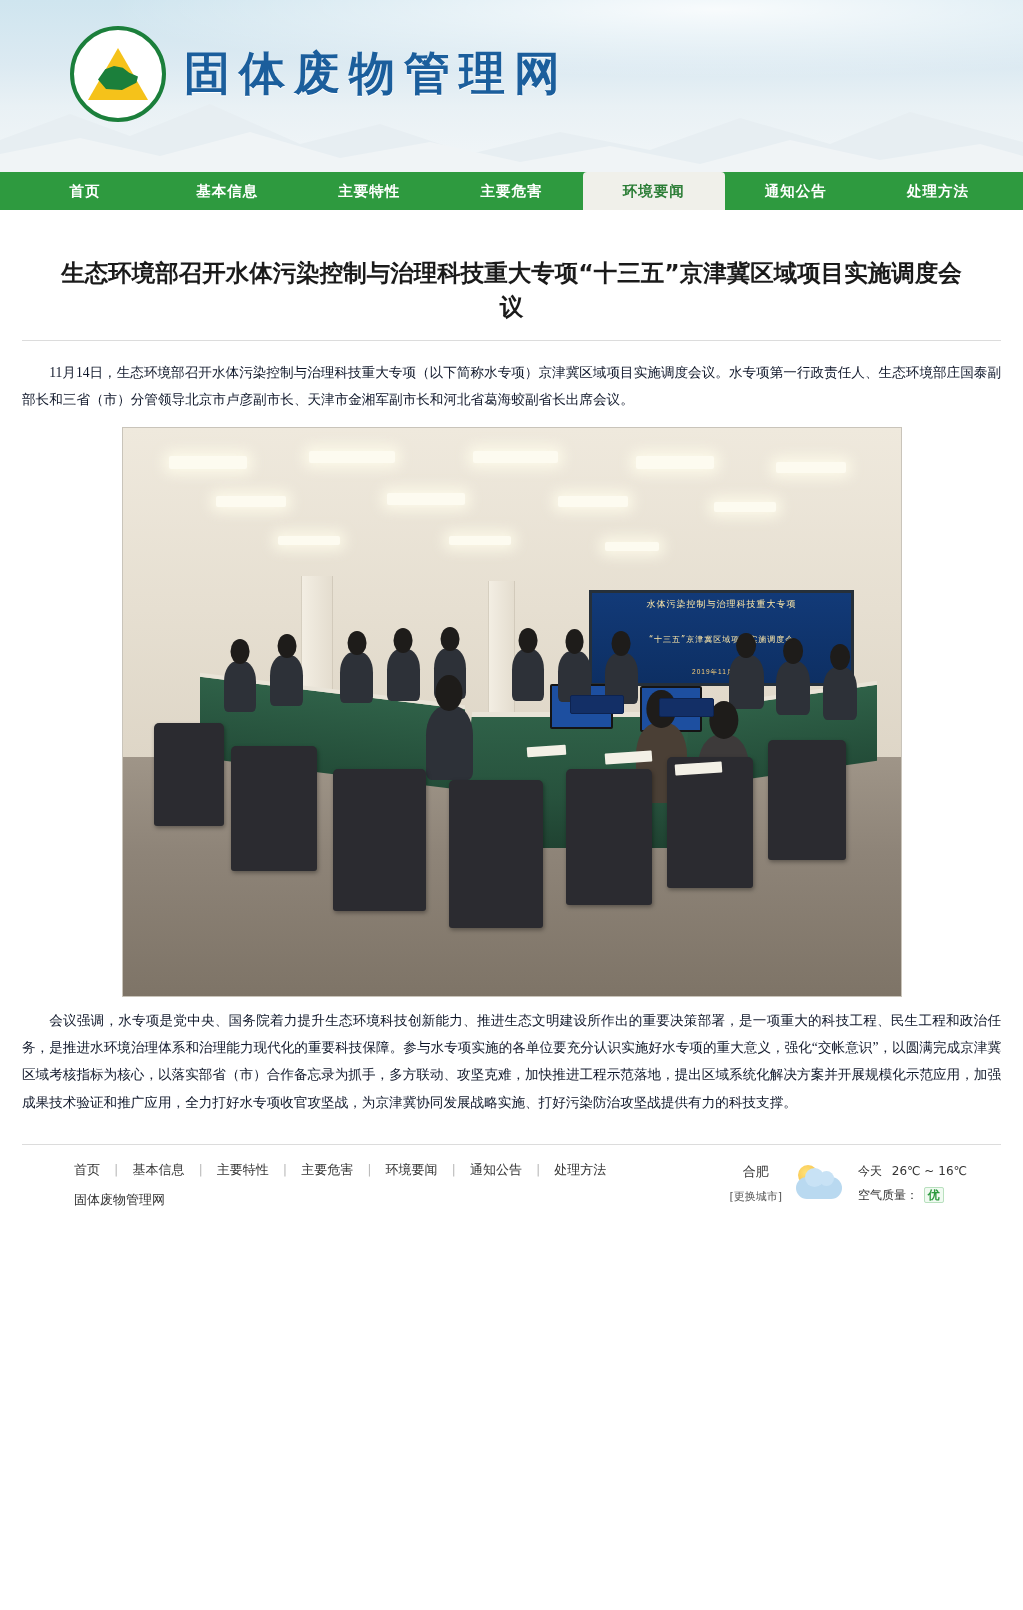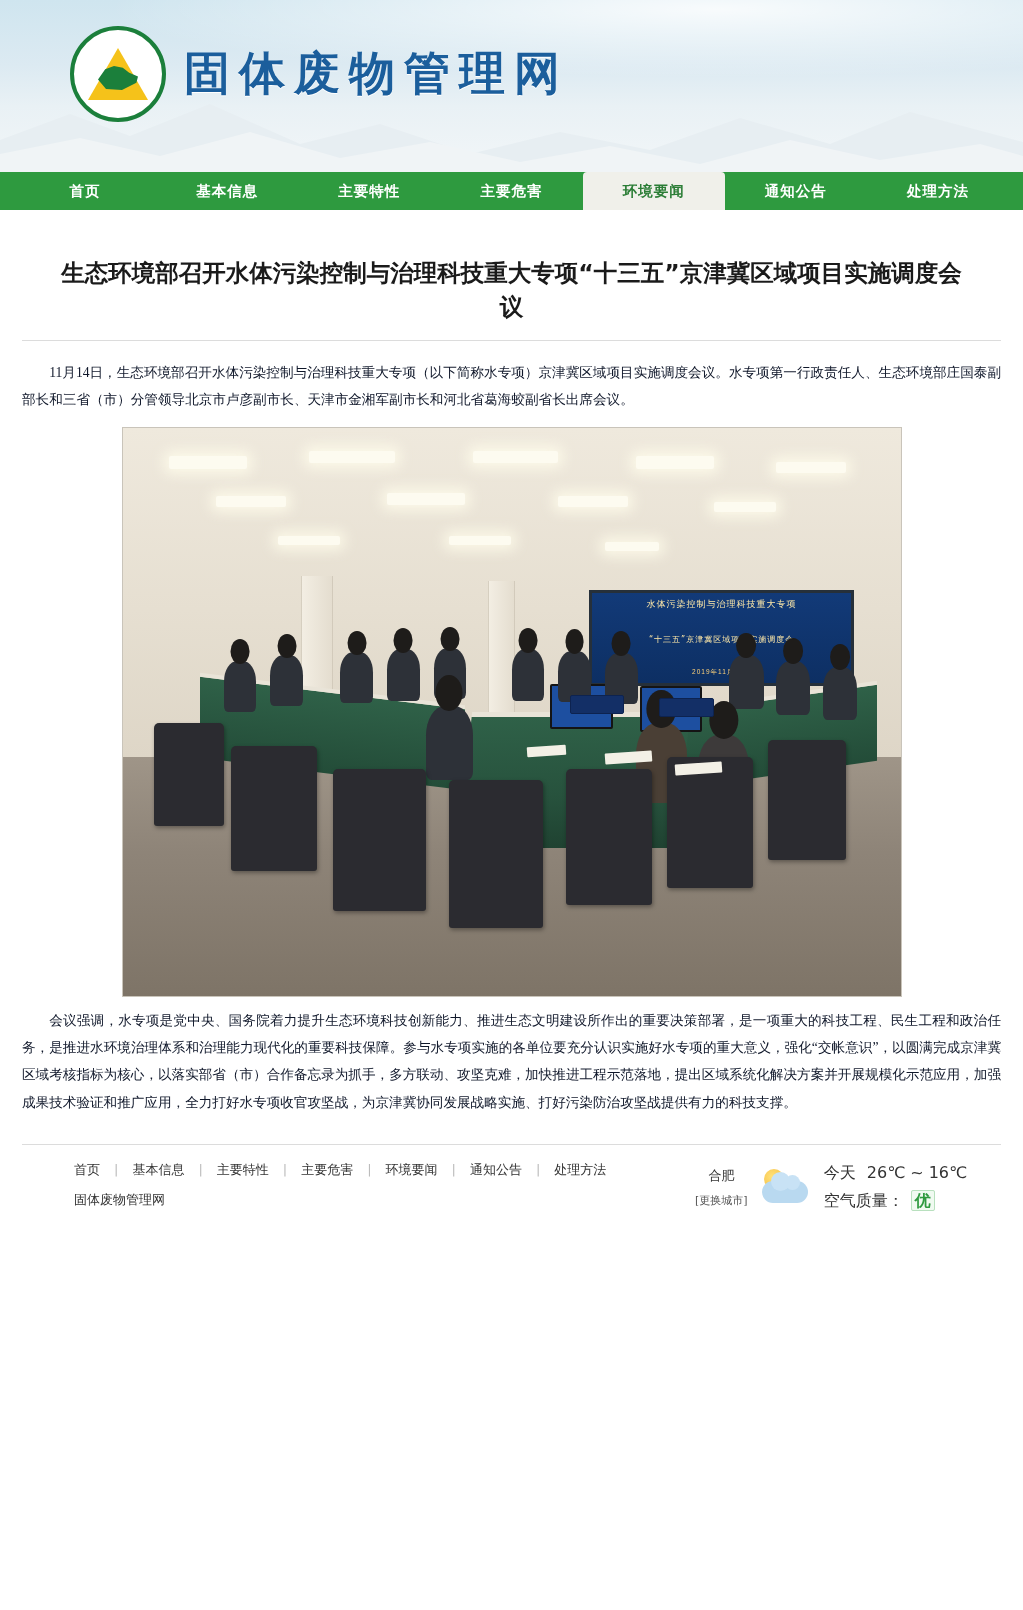--- a/index.html
+++ b/index.html
@@ -320,21 +320,21 @@
     border-radius: 14px;
   }
   .weather-icon .cloud::before {
     content:""; position:absolute; left: 9px; top:-9px;
     width: 19px; height: 19px; border-radius: 50%; background:#c8e2f5;
   }
   .weather-icon .cloud::after {
     content:""; position:absolute; left: 23px; top:-6px;
     width: 15px; height: 15px; border-radius: 50%; background:#c8e2f5;
   }
-  .weather-text { font-family: "DejaVu Sans", sans-serif; font-size: 16px; color:#333; }
+  .weather-text { font-family: "DejaVu Sans", sans-serif; font-size: 12px; color:#333; }
   .weather-text .row1 { margin-bottom: 7px; }
   .weather-text .aq-good {
     color: #2e9a3f; font-weight: bold;
     border: 1px solid #b8e0be; background: #f0faf1;
     padding: 0 3px; border-radius: 2px; margin-left: 2px;
   }
 </style>
 </head>
 <body>
 

